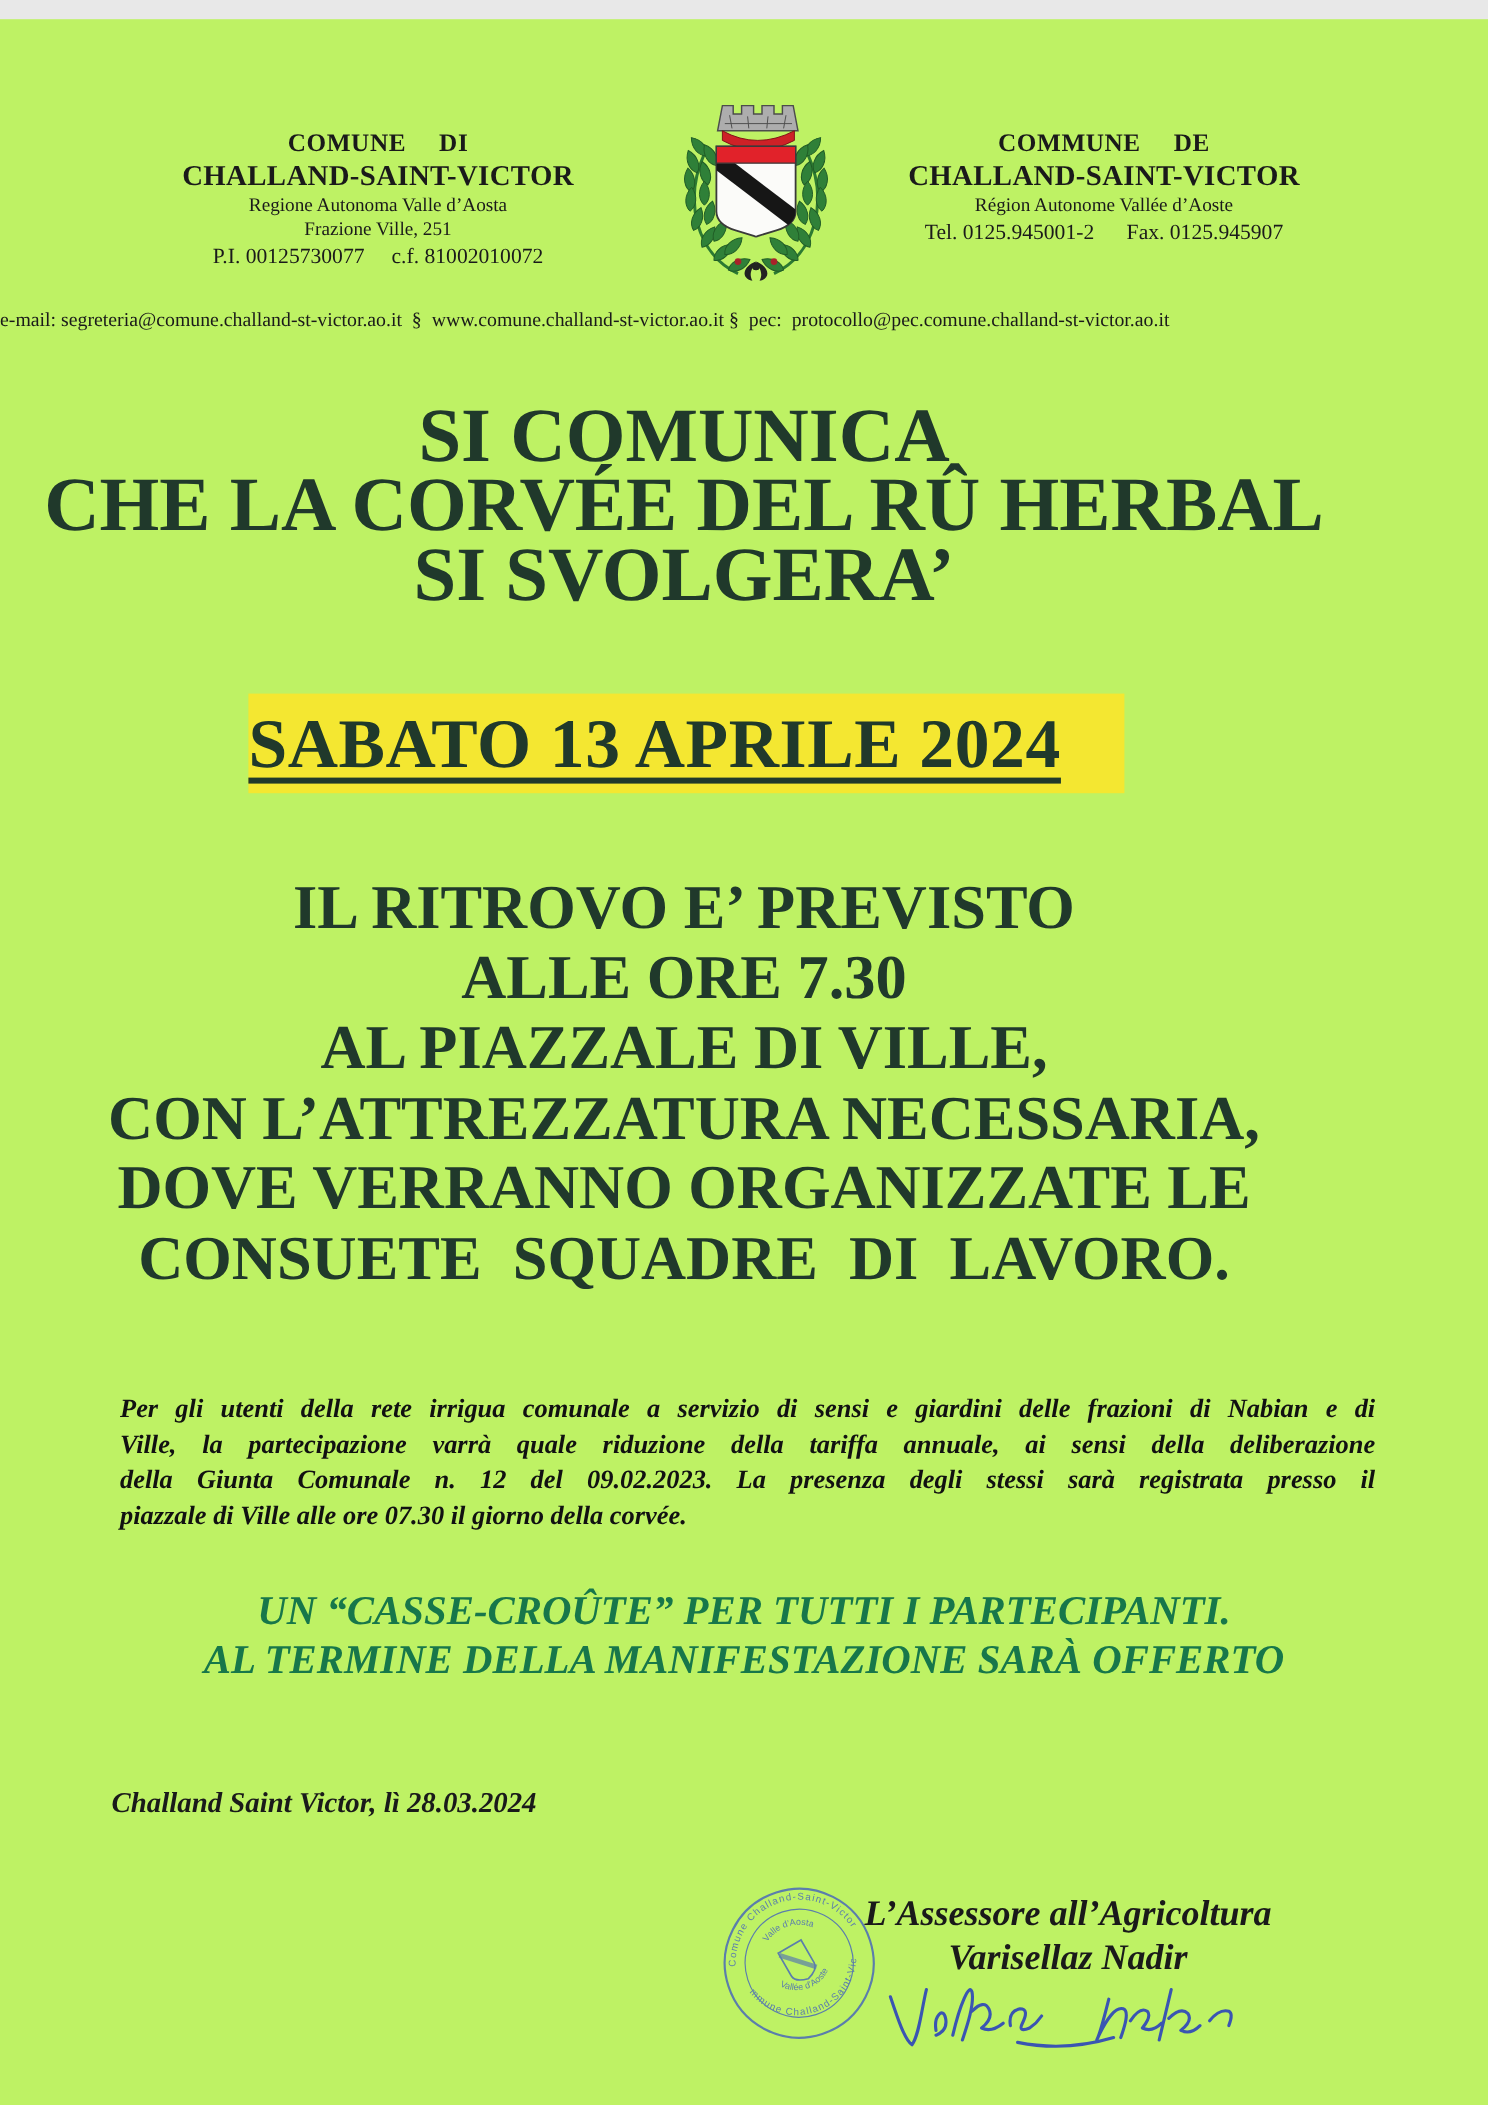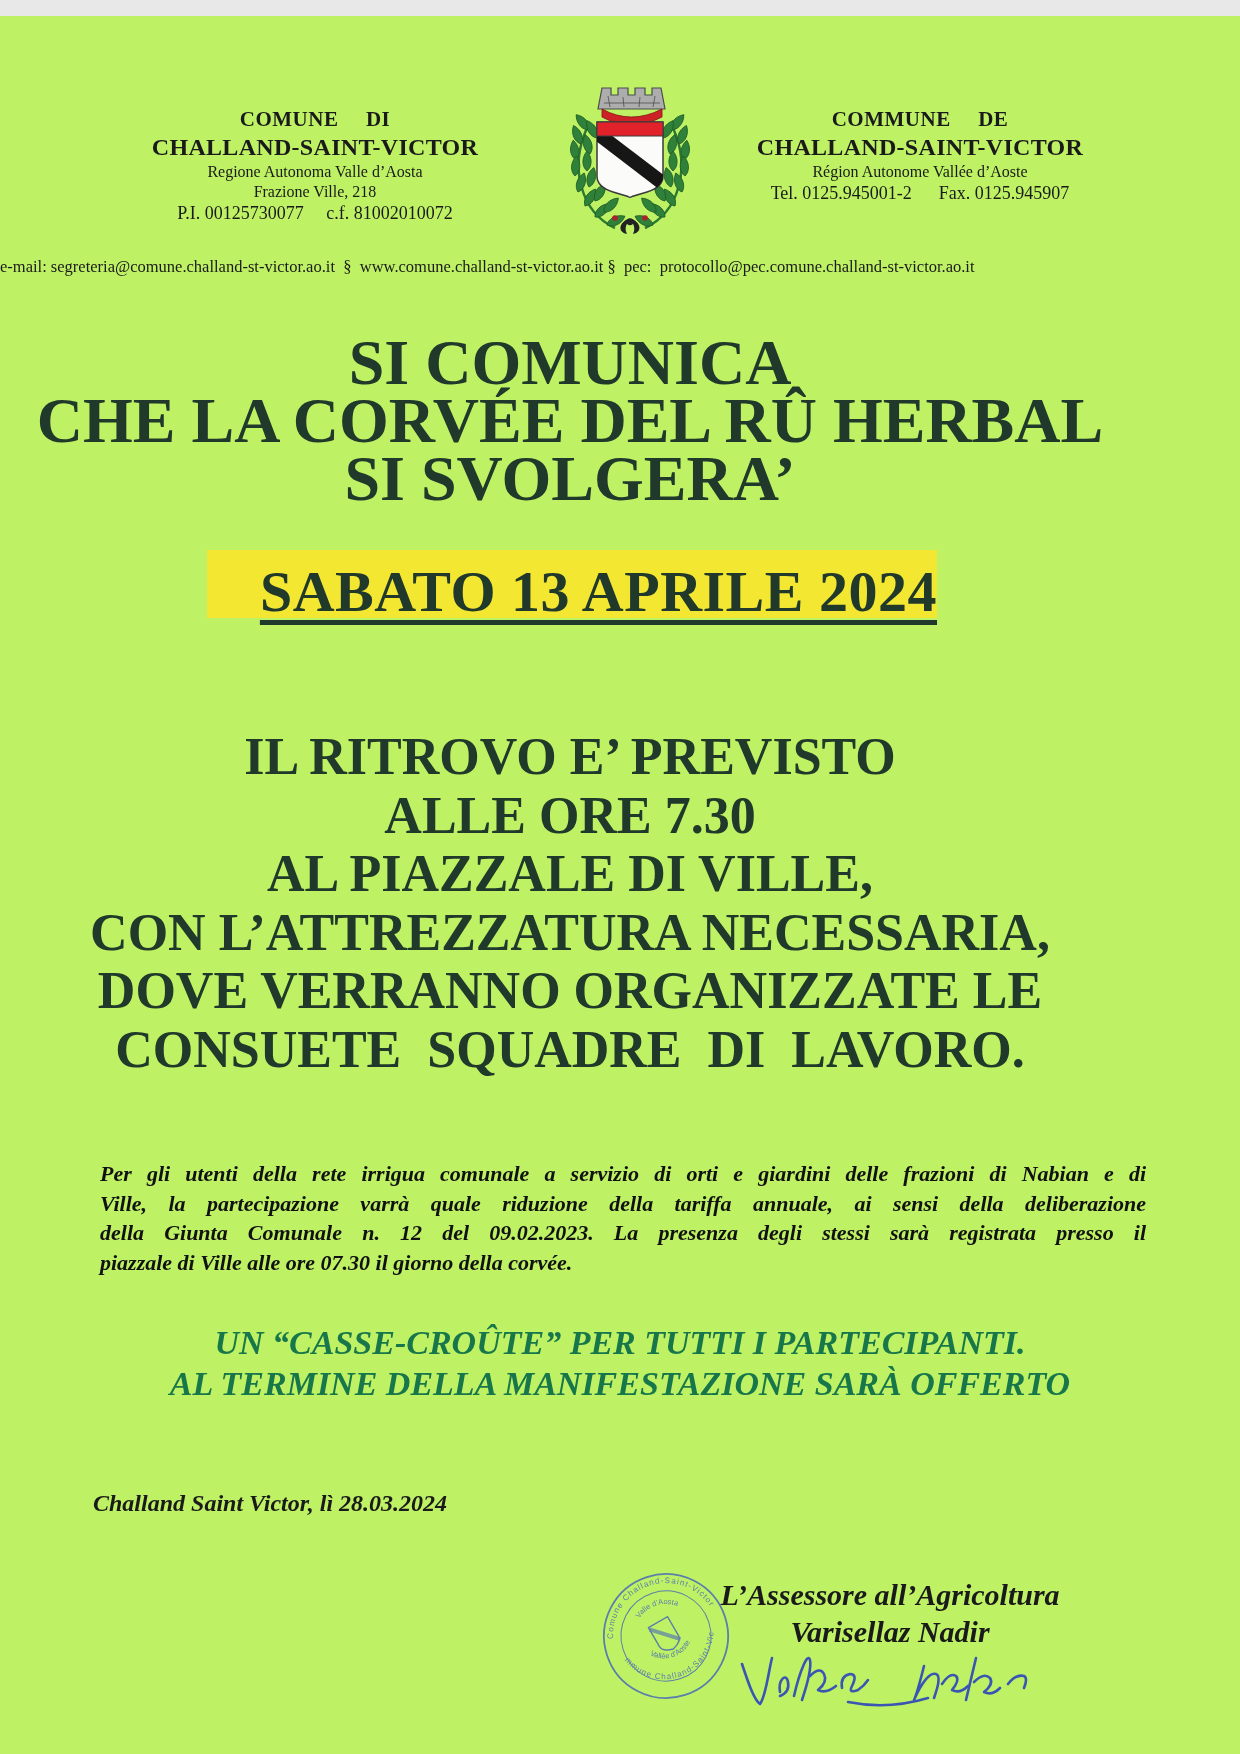--- a/index.html
+++ b/index.html
@@ -18,22 +18,22 @@
   .hdr-l2{font-size:24px;font-weight:bold;letter-spacing:.3px;}
   .hdr-l3,.hdr-l4{font-size:16px;}
   .hdr-l5{font-size:18px;}
   .contact{left:0;top:241px;width:980px;text-align:left;font-size:16.5px;}
   .crest{left:545px;top:60px;width:170px;height:172px;}
   
   .green{color:#20392b;}
   .center-block{left:0;width:1140px;text-align:center;}
   .intro{top:318px;font-weight:bold;font-size:64px;line-height:58px;}
   .highlight-band{
-    left:207px;top:534px;width:730px;height:68px;background:#f4e731;
-    text-align:right;
+    left:207px;top:562px;width:730px;height:83px;background:#f4e731;
+    text-align:left;
   }
   .highlight-text{
     font-weight:bold;font-size:58px;line-height:83px;letter-spacing:.5px;
     text-decoration:underline;text-decoration-thickness:5px;text-underline-offset:9px;
     text-decoration-color:#20392b;
   }
   .details{top:712px;font-weight:bold;font-size:52px;line-height:58.5px;}
   .details div{white-space:pre;}
   
   .note{left:100px;top:1143px;width:1046px;font-style:italic;font-weight:bold;
@@ -53,21 +53,21 @@
 </style>
 </head>
 <body>
 
 <div class="page">
 
   <div class="abs hdr-col hdr-left">
     <div class="hdr-l1 pre">COMUNE  DI</div>
     <div class="hdr-l2">CHALLAND-SAINT-VICTOR</div>
     <div class="hdr-l3">Regione Autonoma Valle d’Aosta</div>
-    <div class="hdr-l4">Frazione Ville, 218</div>
+    <div class="hdr-l4">Frazione Ville, 251</div>
     <div class="hdr-l5 pre">P.I. 00125730077     c.f. 81002010072</div>
   </div>
 
   <div class="abs crest">
     <svg viewBox="0 0 170 172" width="170" height="172">
       <defs>
         <path id="leaf" d="M0,0 C5,-4 6,-13 0,-20 C-6,-13 -5,-4 0,0 Z"></path>
         <clipPath id="shieldClip">
           <path d="M52,46 H118 V100 Q118,111 102,116 L87,120.5 Q85,122 83,120.5 L68,116 Q52,111 52,100 Z"></path>
         </clipPath>
@@ -132,21 +132,21 @@
   <div class="abs center-block details green">
     <div>IL RITROVO E’ PREVISTO</div>
     <div>ALLE ORE 7.30</div>
     <div>AL PIAZZALE DI VILLE,</div>
     <div>CON L’ATTREZZATURA NECESSARIA,</div>
     <div>DOVE VERRANNO ORGANIZZATE LE</div>
     <div>CONSUETE  SQUADRE  DI  LAVORO.</div>
   </div>
 
   <div class="abs note">
-    <div class="just">Per gli utenti della rete irrigua comunale a servizio di orti e giardini delle frazioni di Nabian e di</div>
+    <div class="just">Per gli utenti della rete irrigua comunale a servizio di sensi e giardini delle frazioni di Nabian e di</div>
     <div class="just">Ville, la partecipazione varrà quale riduzione della tariffa annuale, ai sensi della deliberazione</div>
     <div class="just">della Giunta Comunale n. 12 del 09.02.2023. La presenza degli stessi sarà registrata presso il</div>
     <div>piazzale di Ville alle ore 07.30 il giorno della corvée.</div>
   </div>
 
   <div class="abs refresh">
     <div>UN “CASSE-CROÛTE” PER TUTTI I PARTECIPANTI.</div>
     <div>AL TERMINE DELLA MANIFESTAZIONE SARÀ OFFERTO</div>
   </div>
 

